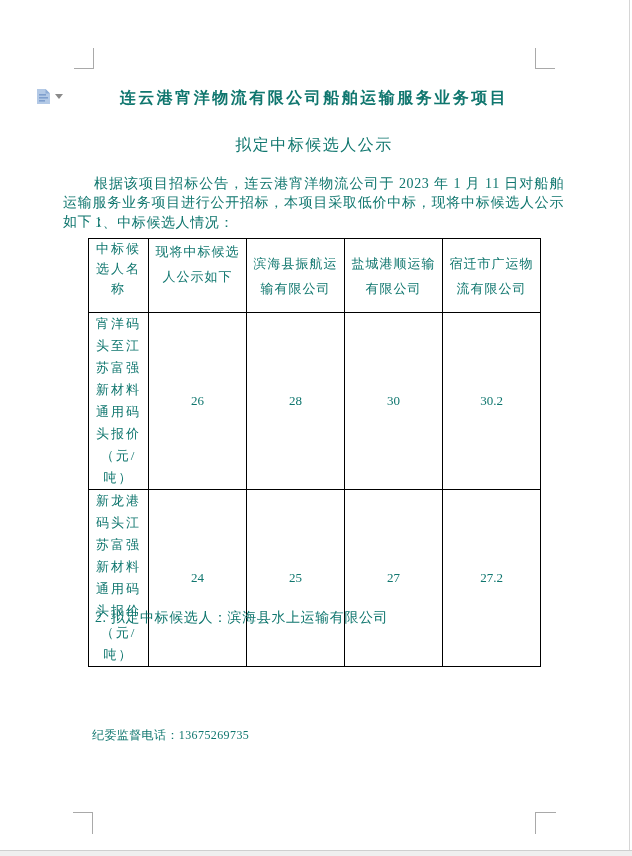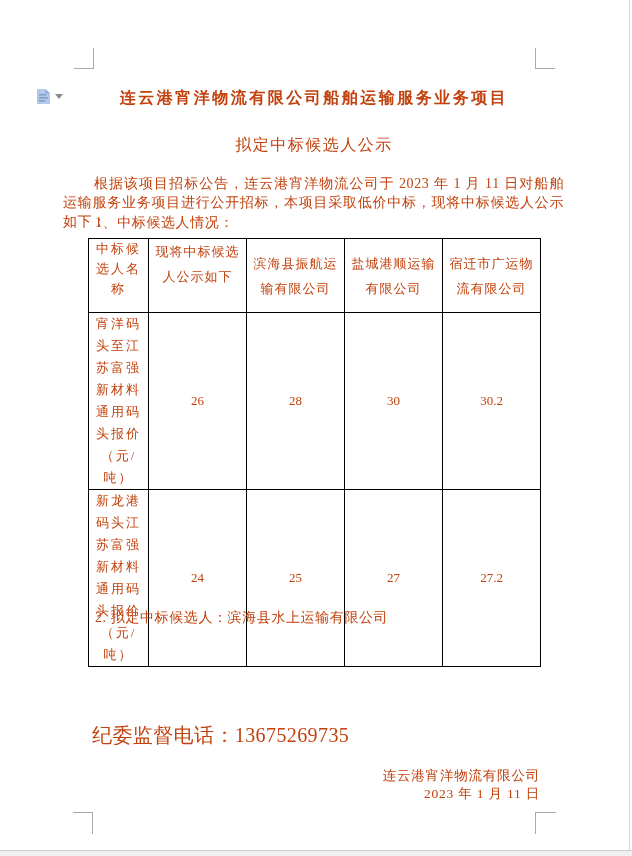--- a/index.html
+++ b/index.html
@@ -1,18 +1,18 @@
 <!DOCTYPE html>
 <html><head>
 <meta charset="utf-8">
 <style>
   html,body { margin:0; padding:0; background:#ffffff; }
   .page {
     position:relative; width:632px; height:856px; background:#ffffff;
-    font-family:"Liberation Serif","DejaVu Serif",serif; color:#c2410c;
+    font-family:"Liberation Serif","DejaVu Serif",serif; color:#0f766e;
     overflow:hidden;
   }
 
   
   .crop { position:absolute; }
   .crop-tl { left:74px; top:48px; width:19px; height:20px; border-right:1px solid #a9a9a9; border-bottom:1px solid #a9a9a9; }
   .crop-tr { left:535px; top:48px; width:19px; height:20px; border-left:1px solid #a9a9a9; border-bottom:1px solid #a9a9a9; }
   .crop-bl { left:73px; top:812px; width:19px; height:21px; border-right:1px solid #a9a9a9; border-top:1px solid #a9a9a9; }
   .crop-br { left:535px; top:812px; width:20px; height:21px; border-left:1px solid #a9a9a9; border-top:1px solid #a9a9a9; }
   .right-edge { position:absolute; left:629px; top:0; width:1px; height:856px; background:#d6d6d6; }
@@ -36,21 +36,21 @@
     position:absolute; left:63px; top:174px; width:501px; margin:0;
     font-size:14px; line-height:19px; letter-spacing:0.6px; text-align:justify; text-indent:31px;
   }
   .item1 { position:absolute; left:95px; top:213px; margin:0; font-size:14px; line-height:19px; letter-spacing:0.6px; }
   .item2 { position:absolute; left:95px; top:608px; margin:0; font-size:14px; line-height:20px; letter-spacing:0.6px; }
   .item3 {
     position:absolute; left:63px; top:631px; width:502px; margin:0;
     font-size:14px; line-height:21px; letter-spacing:0.6px; text-align:justify; text-indent:31px;
   }
   .phones { position:absolute; left:92px; top:727px; }
-  .phones p { margin:0; font-size:20px; line-height:17px; letter-spacing:0.4px; }
+  .phones p { margin:0; font-size:12px; line-height:17px; letter-spacing:0.4px; }
   .signature { position:absolute; right:92px; top:767px; text-align:right; }
   .signature p { margin:0; font-size:13.5px; line-height:18px; letter-spacing:0.8px; }
 
   
   table.bid {
     position:absolute; left:88px; top:238px; width:452px;
     border-collapse:collapse; table-layout:fixed;
   }
   table.bid th, table.bid td {
     border:1px solid #000; text-align:center; font-weight:normal; padding:0;
@@ -132,20 +132,16 @@
       </tr>
     </tbody>
   </table>
 
   <p class="item2">2. 拟定中标候选人：滨海县水上运输有限公司</p>
 
   <div class="phones">
     <p>纪委监督电话：13675269735</p>
   </div>
 
-  <div class="signature">
-    <p>连云港宵洋物流有限公司</p>
-    <p>2023 年 1 月 11 日</p>
-  </div>
 
   <div class="right-edge"></div>
   <div class="bottom-gap"></div>
 </div>
 
 </body></html>

